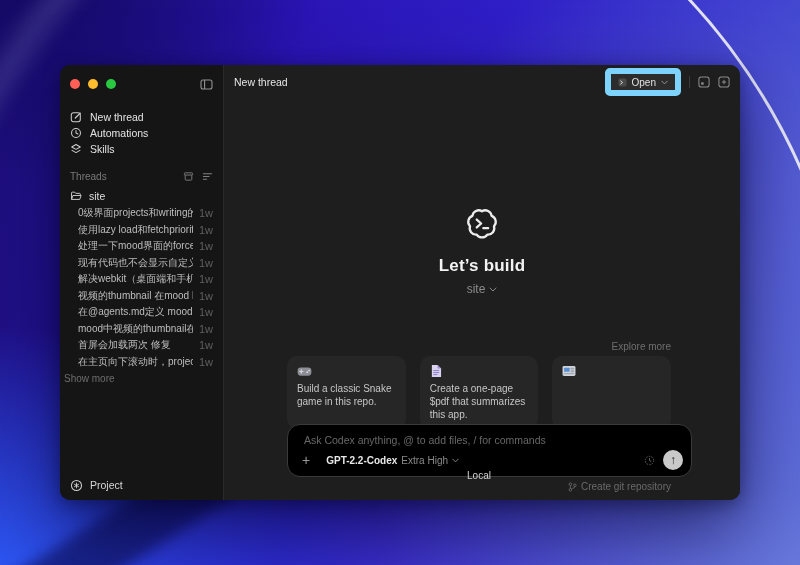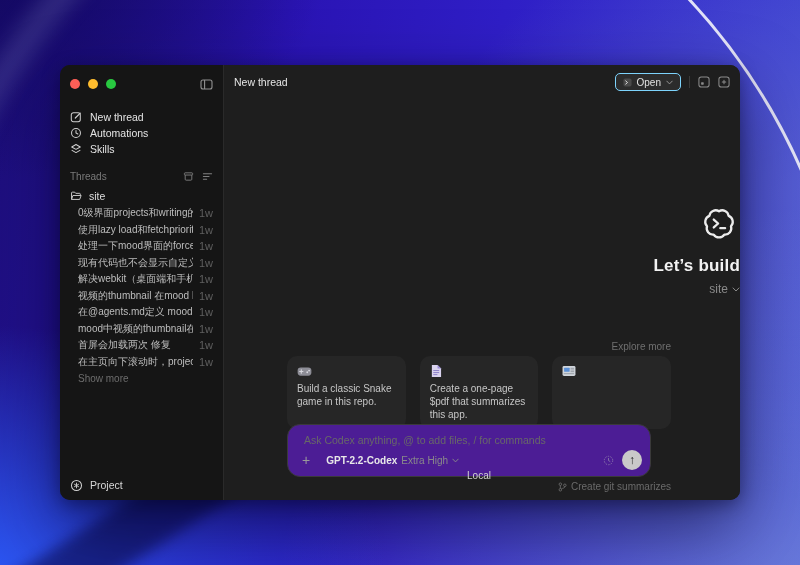--- a/index.html
+++ b/index.html
@@ -35,47 +35,47 @@
   .nav{margin-top:12px;}
   .nav-item{display:flex;align-items:center;gap:8px;height:16px;padding:0 10px;color:#e4e4e4;cursor:pointer;}
   .nav-item svg{flex:0 0 auto;}
   .sec-head{display:flex;align-items:center;height:14px;margin-top:12px;padding:0 10px;color:#7a7a7a;font-size:10px;}
   .sec-icons{margin-left:auto;display:flex;gap:8px;opacity:.8;}
   .folder-row{display:flex;align-items:center;gap:7px;height:17px;margin-top:4px;padding:0 10px;color:#dedede;cursor:pointer;}
   .thread-list{margin-top:1px;}
   .thread-row{display:flex;align-items:center;height:16.5px;padding:0 10px 0 18px;cursor:pointer;}
   .thread-title{flex:1;color:#bdbdbd;font-size:10px;white-space:nowrap;overflow:hidden;}
   .thread-time{color:#5f5f5f;font-size:11px;margin-left:6px;}
-  .show-more{padding:3px 10px 0 18px;color:#6d6d6d;font-size:10px;cursor:pointer;}
+  .show-more{padding:3px 10px 0 4px;color:#6d6d6d;font-size:10px;cursor:pointer;}
   .project-row{position:absolute;left:0;bottom:6px;display:flex;align-items:center;gap:7px;
     height:18px;padding:0 10px;color:#d7d7d7;cursor:pointer;}
 
   
   .main{flex:1;position:relative;background:#1e1e1e;}
   .main-header{display:flex;align-items:center;height:26px;padding:4px 10px 0 10px;}
   .mh-title{font-size:10.5px;color:#e6e6e6;}
   .mh-right{margin-left:auto;display:flex;align-items:center;gap:8px;}
-  .open-btn{display:flex;align-items:center;gap:5px;background:#2c2c2c;border:1px solid #7dd3fc;
+  .open-btn{display:flex;align-items:center;gap:5px;background:#2c2c2c;border:6px solid #7dd3fc;
     border-radius:5px;height:16px;padding:0 7px;font-size:10px;color:#e2e2e2;cursor:pointer;}
   .mh-div{width:1px;height:12px;background:#3a3a3a;}
   .mh-icon{opacity:.7;cursor:pointer;display:flex;}
 
-  .hero{position:absolute;left:0;right:0;top:138px;text-align:right;}
+  .hero{position:absolute;left:0;right:0;top:138px;text-align:center;}
   .hero-logo{display:inline-block;}
   .hero-title{margin-top:8px;font-size:17px;font-weight:600;color:#f2f2f2;letter-spacing:.2px;}
   .hero-target{margin-top:6px;font-size:12px;color:#8a8a8a;display:inline-flex;align-items:center;gap:4px;cursor:pointer;}
 
   .explore-label{position:absolute;top:276px;left:63px;width:384px;text-align:right;
     font-size:10px;color:#6f6f6f;cursor:pointer;}
   .cards{position:absolute;top:291px;left:63px;width:384px;display:flex;gap:14px;}
   .card{flex:1;background:#262626;border-radius:10px;padding:8px 10px;cursor:pointer;min-height:37px;}
   .card-icon{height:14px;margin-bottom:4px;display:flex;align-items:center;}
   .card-text{font-size:10px;line-height:13px;color:#c6c6c6;}
 
-  .composer{position:absolute;top:359px;left:63px;width:364px;height:53px;background:#4c1d95;
+  .composer{position:absolute;top:359px;left:63px;width:405px;height:53px;background:#000000;
     border:1px solid #3a3a3a;border-radius:13px;box-sizing:border-box;}
   .composer input{position:absolute;left:14px;top:8px;right:14px;background:transparent;border:none;
     outline:none;color:#ddd;font-size:10.5px;font-family:inherit;}
   .composer input::placeholder{color:#686868;}
   .composer-bar{position:absolute;left:14px;right:8px;bottom:6px;display:flex;align-items:center;}
   .plus-btn{color:#9a9a9a;font-size:14px;line-height:14px;cursor:pointer;}
   .model-sel{display:flex;align-items:center;gap:4px;margin-left:16px;cursor:pointer;font-size:10px;}
   .model-name{color:#e8e8e8;font-weight:600;}
   .model-effort{color:#8a8a8a;}
   .composer-right{margin-left:auto;display:flex;align-items:center;gap:8px;}
@@ -338,18 +338,18 @@
 
     <div class="statusbar">
       <span class="status-left">Local</span>
       <span class="status-right">
         <svg width="9" height="10" viewBox="0 0 10 11">
             <circle cx="2.6" cy="2.4" r="1.4" fill="none" stroke="#6a6a6a" stroke-width="1"></circle>
             <circle cx="2.6" cy="8.6" r="1.4" fill="none" stroke="#6a6a6a" stroke-width="1"></circle>
             <circle cx="7.6" cy="3.6" r="1.4" fill="none" stroke="#6a6a6a" stroke-width="1"></circle>
             <path d="M2.6 3.8 V7.2 M7.6 5 c0 2-2.6 1.6-3.8 2.6" fill="none" stroke="#6a6a6a" stroke-width="1"></path>
           </svg>
-        <span>Create git summarizes</span>
+        <span>Create git repository</span>
       </span>
     </div>
 
   </main>
 </div>
 
 </body></html>

